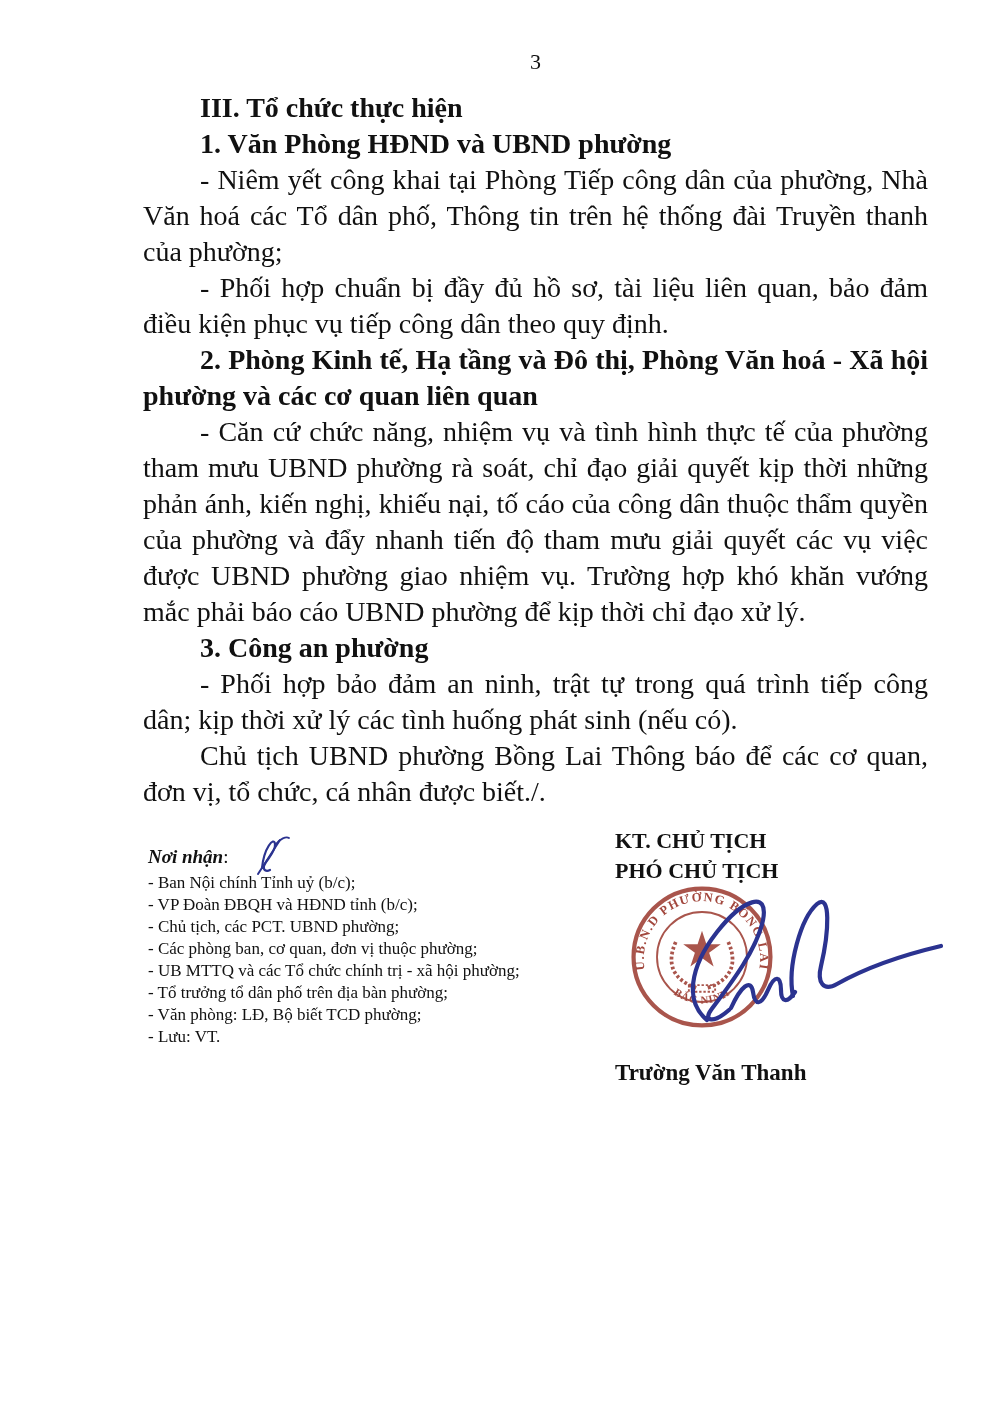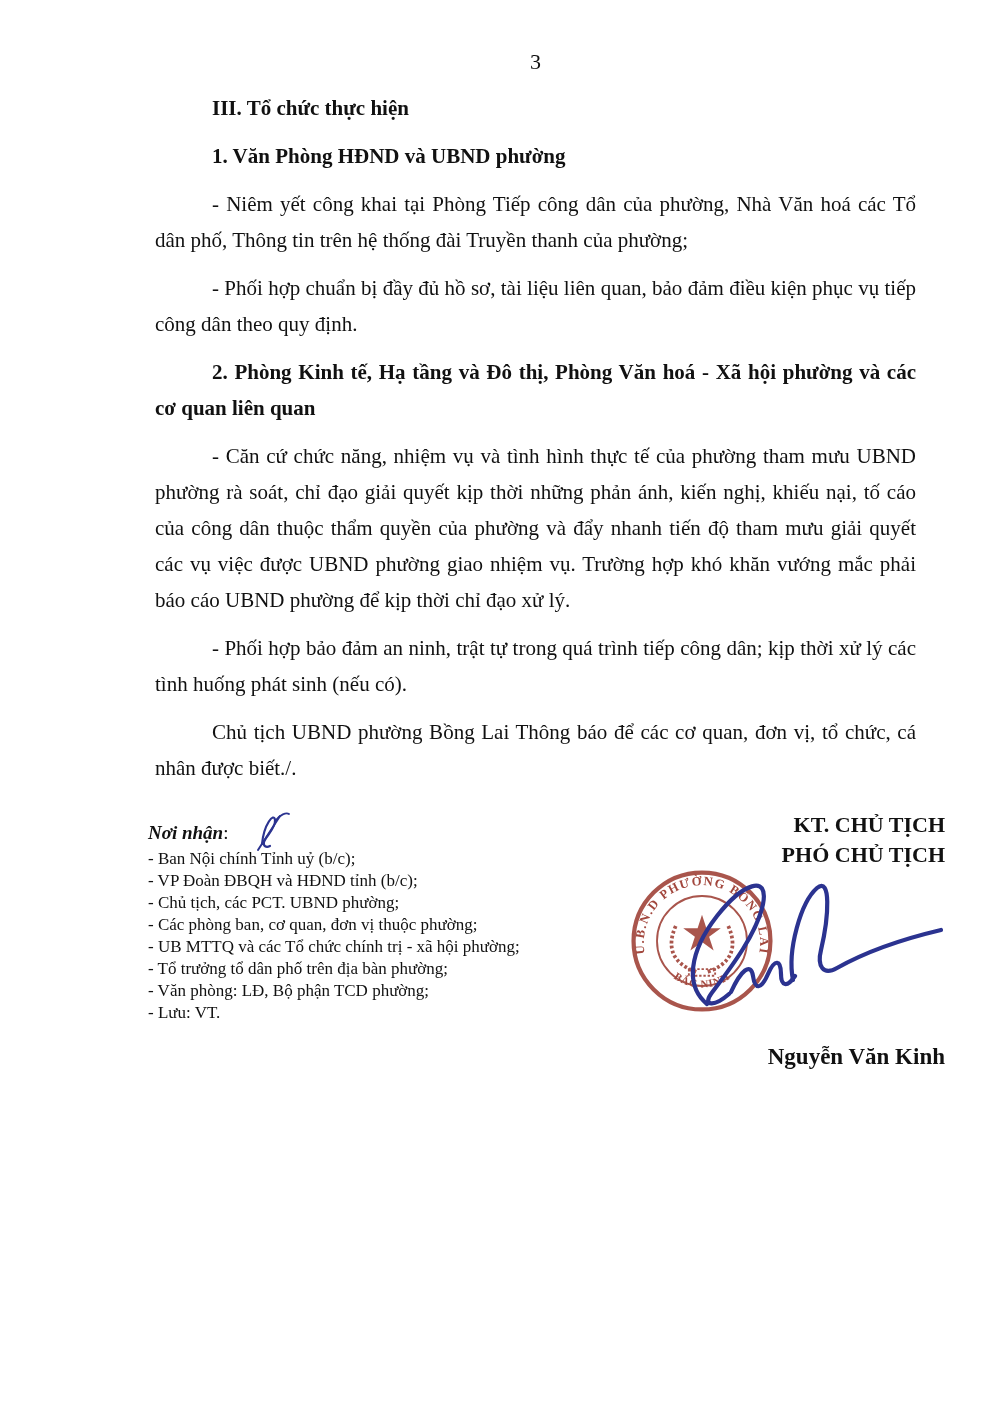--- a/index.html
+++ b/index.html
@@ -14,22 +14,22 @@
     box-sizing: border-box;
     padding: 48px 72px 0 143px;
   }
   .page-number {
     text-align: center;
     font-size: 22px;
     line-height: 28px;
     margin-bottom: 14px;
   }
   .body-text p {
-    margin: 12px;
-    font-size: 21px;
+    margin: 0;
+    font-size: 28px;
     line-height: 36px;
     text-align: justify;
     text-indent: 57px;
   }
   .body-text p.bold { font-weight: bold; }
   .bottom {
     position: relative;
     height: 330px;
     margin-top: 16px;
   }
@@ -45,23 +45,23 @@
     font-size: 19px;
     margin-bottom: 4px;
     position: relative;
   }
   .recipients-label { font-weight: bold; font-style: italic; }
   .paraph-svg { position: absolute; left: 102px; top: -16px; }
   .rcpt { white-space: nowrap; }
   .sign-block {
     position: absolute;
     left: 472px;
-    top: 8px;
+    top: 0;
     width: 330px;
-    text-align: right;
+    text-align: left;
   }
   .sign-title {
     font-weight: bold;
     font-size: 22px;
     line-height: 30px;
   }
   .sign-art { position: relative; height: 178px; }
   .stamp-svg { position: absolute; left: 12px; top: -4px; }
   .autograph-svg { position: absolute; left: 58px; top: -12px; }
   .sign-name {
@@ -79,20 +79,21 @@
 
   <div class="page-number">3</div>
 
   <div class="body-text">
     <p class="bold">III. Tổ chức thực hiện</p>
     <p class="bold">1. Văn Phòng HĐND và UBND phường</p>
     <p>- Niêm yết công khai tại Phòng Tiếp công dân của phường, Nhà Văn hoá các Tổ dân phố, Thông tin trên hệ thống đài Truyền thanh của phường;</p>
     <p>- Phối hợp chuẩn bị đầy đủ hồ sơ, tài liệu liên quan, bảo đảm điều kiện phục vụ tiếp công dân theo quy định.</p>
     <p class="bold">2. Phòng Kinh tế, Hạ tầng và Đô thị, Phòng Văn hoá - Xã hội phường và các cơ quan liên quan</p>
     <p>- Căn cứ chức năng, nhiệm vụ và tình hình thực tế của phường tham mưu UBND phường rà soát, chỉ đạo giải quyết kịp thời những phản ánh, kiến nghị, khiếu nại, tố cáo của công dân thuộc thẩm quyền của phường và đẩy nhanh tiến độ tham mưu giải quyết các vụ việc được UBND phường giao nhiệm vụ. Trường hợp khó khăn vướng mắc phải báo cáo UBND phường để kịp thời chỉ đạo xử lý.</p>
+    <p class="bold">3. Công an phường</p>
     <p>- Phối hợp bảo đảm an ninh, trật tự trong quá trình tiếp công dân; kịp thời xử lý các tình huống phát sinh (nếu có).</p>
     <p>Chủ tịch UBND phường Bồng Lai Thông báo để các cơ quan, đơn vị, tổ chức, cá nhân được biết./.</p>
   </div>
 
   <div class="bottom">
 
     <div class="recipients">
       <div class="recipients-head">
         <span class="recipients-label">Nơi nhận</span><span>:</span>
         <svg class="paraph-svg" width="40" height="48" viewBox="0 0 40 48">
@@ -100,21 +101,21 @@
           <path d="M 12,38 C 14,18 24,6 25,14 C 26,22 16,30 14,36 C 13,40 16,42 20,40" stroke="#2b3390" stroke-width="2.2" fill="none" stroke-linecap="round"></path>
           <path d="M 26,14 C 30,9 36,6 39,8" stroke="#2b3390" stroke-width="1.8" fill="none" stroke-linecap="round"></path>
         </svg>
       </div>
       <div class="rcpt">- Ban Nội chính Tỉnh uỷ (b/c);</div>
       <div class="rcpt">- VP Đoàn ĐBQH và HĐND tỉnh (b/c);</div>
       <div class="rcpt">- Chủ tịch, các PCT. UBND phường;</div>
       <div class="rcpt">- Các phòng ban, cơ quan, đơn vị thuộc phường;</div>
       <div class="rcpt">- UB MTTQ và các Tổ chức chính trị - xã hội phường;</div>
       <div class="rcpt">- Tổ trưởng tổ dân phố trên địa bàn phường;</div>
-      <div class="rcpt">- Văn phòng: LĐ, Bộ phận TCD phường;</div>
+      <div class="rcpt">- Văn phòng: LĐ, Bộ biết TCD phường;</div>
       <div class="rcpt">- Lưu: VT.</div>
     </div>
 
     <div class="sign-block">
       <div class="sign-title">KT. CHỦ TỊCH</div>
       <div class="sign-title">PHÓ CHỦ TỊCH</div>
 
       <div class="sign-art">
 
         <svg class="stamp-svg" width="150" height="150" viewBox="0 0 160 160">
@@ -142,18 +143,18 @@
         <svg class="autograph-svg" width="276" height="170" viewBox="0 0 276 170">
           <g stroke="#2b3390" stroke-width="4.2" fill="none" stroke-linecap="round" stroke-linejoin="round">
             <path d="M 34,146 C 12,128 16,94 44,58 C 70,25 96,16 90,46 C 84,76 56,112 38,136 C 30,147 40,150 56,136"></path>
             <path d="M 58,134 C 68,112 78,104 80,118 C 82,132 88,132 95,116 C 102,100 108,102 108,116 C 108,128 114,130 122,118"></path>
             <path d="M 120,122 C 114,92 128,44 144,30 C 158,18 156,58 148,92 C 144,108 150,118 164,110 C 196,92 234,80 268,72"></path>
           </g>
         </svg>
 
       </div>
 
-      <div class="sign-name">Nguyễn Văn Kinh</div>
+      <div class="sign-name">Trường Văn Thanh</div>
     </div>
 
   </div>
 
 </div>
 
 </body></html>

